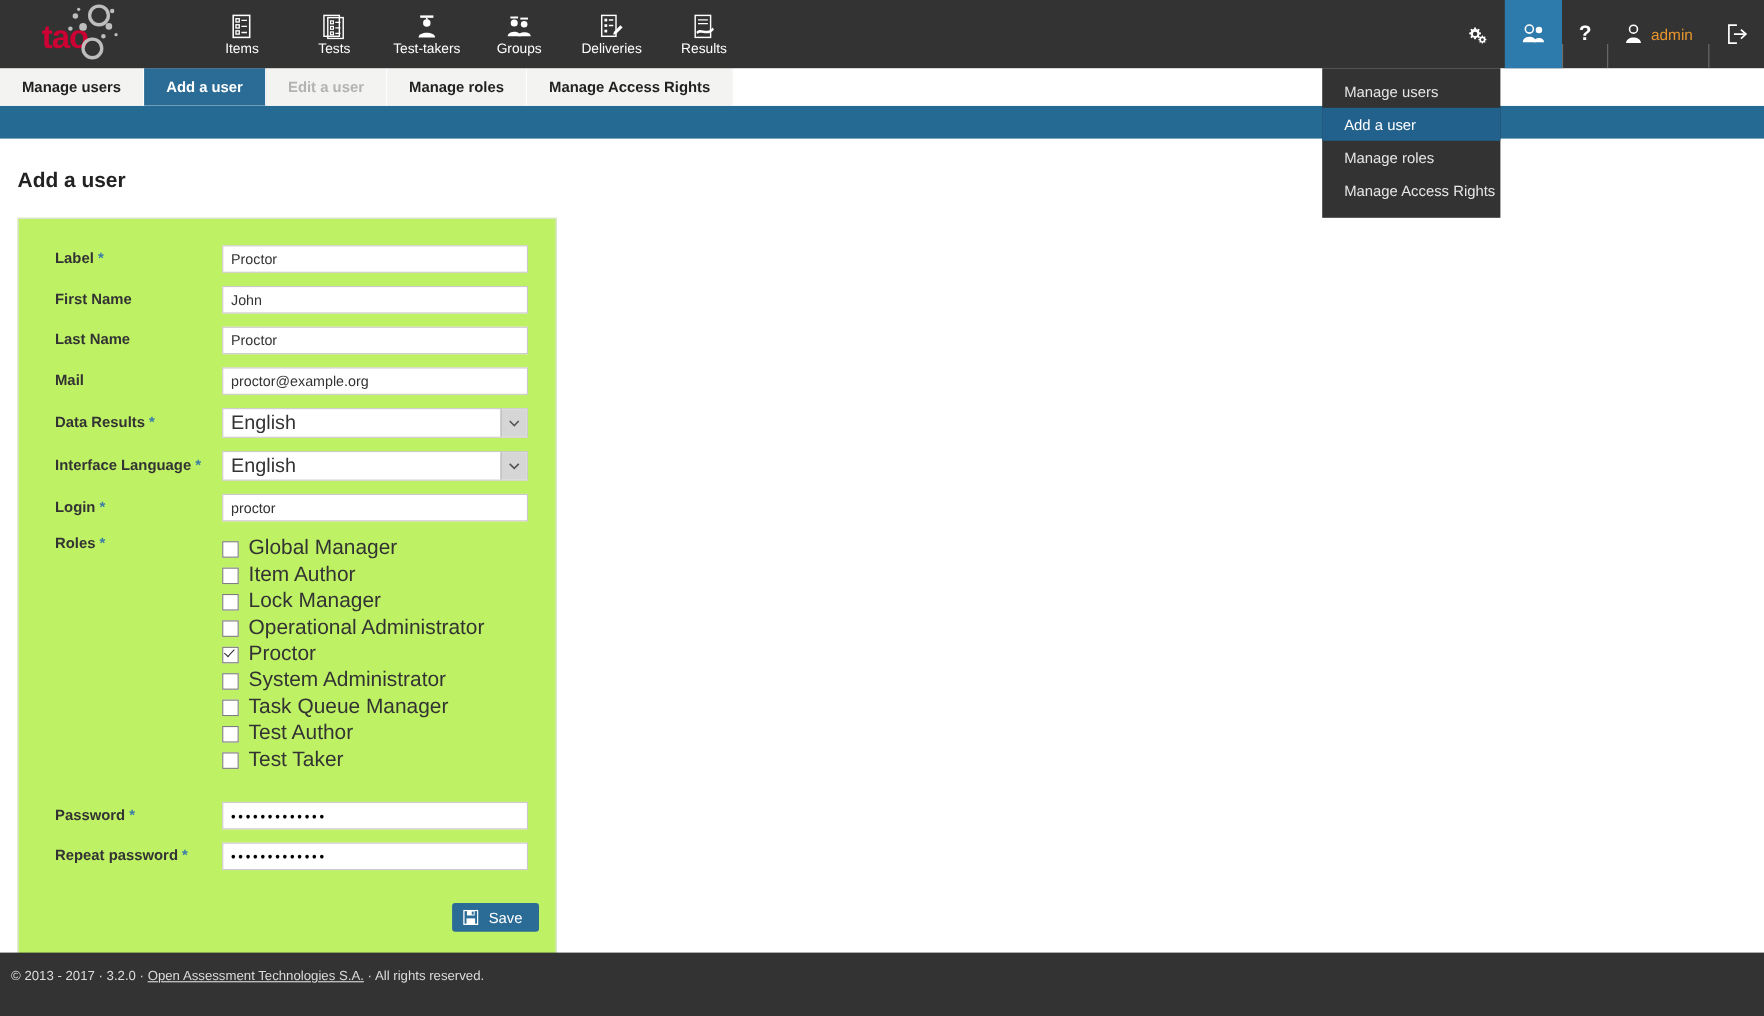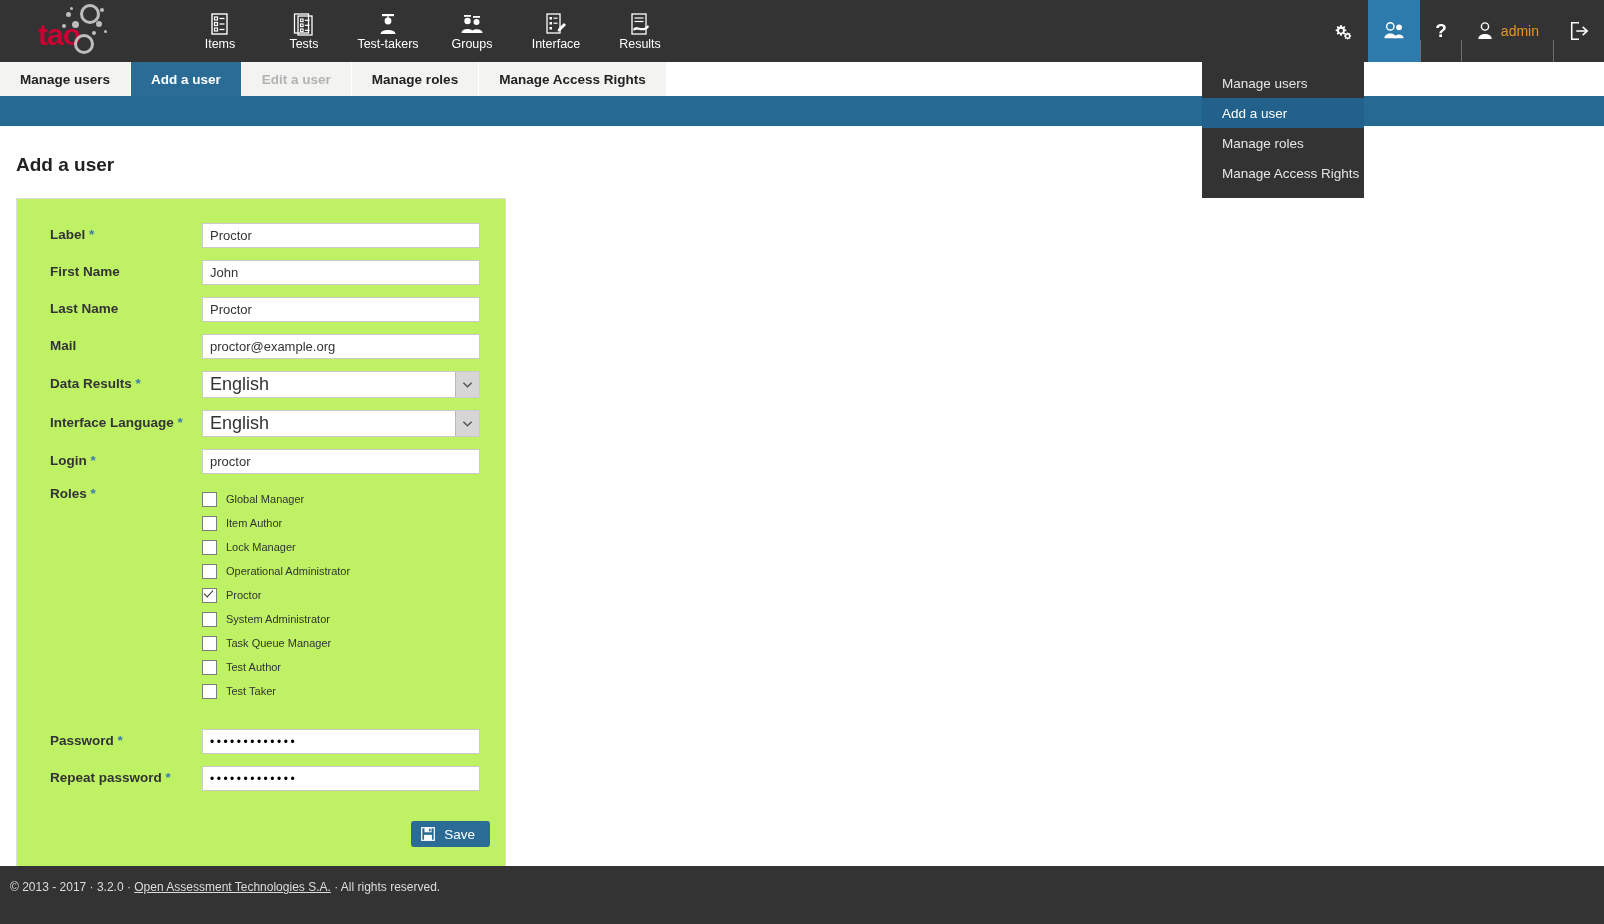--- a/index.html
+++ b/index.html
@@ -303,21 +303,21 @@
     position: absolute;
     left: 3px;
     top: -1px;
     width: 4px;
     height: 8px;
     border: solid #333333;
     border-width: 0 1.6px 1.6px 0;
     transform: rotate(43deg);
   }
   .role-label {
-    font-size: 11px;
+    font-size: 19px;
     color: #333333;
   }
 
   .pw-dots {
     font-size: 12px;
     letter-spacing: 2.5px;
     color: #000;
     line-height: 25px;
   }
 
@@ -440,21 +440,21 @@
     <div class="nav-item">
       <svg class="nav-icon" viewBox="0 0 24 24">
         <rect x="3" y="2" width="13" height="19" fill="none" stroke="#ffffff" stroke-width="1.3"></rect>
         <rect x="5.5" y="5" width="2.5" height="2.5" fill="#ffffff"></rect>
         <rect x="5.5" y="10" width="2.5" height="2.5" fill="#ffffff"></rect>
         <rect x="5.5" y="15" width="2.5" height="2.5" fill="#ffffff"></rect>
         <line x1="9.5" y1="6.2" x2="13.5" y2="6.2" stroke="#ffffff" stroke-width="1.2"></line>
         <line x1="9.5" y1="11.2" x2="13.5" y2="11.2" stroke="#ffffff" stroke-width="1.2"></line>
         <path d="M14 17 L20 11 L22 13 L16 19 L13.5 19.5 Z" fill="#ffffff"></path>
       </svg>
-      <span class="nav-label">Interface</span>
+      <span class="nav-label">Deliveries</span>
     </div>
 
     <div class="nav-item">
       <svg class="nav-icon" viewBox="0 0 24 24">
         <rect x="4" y="2" width="14" height="20" fill="none" stroke="#ffffff" stroke-width="1.3"></rect>
         <line x1="6.5" y1="6" x2="15.5" y2="6" stroke="#ffffff" stroke-width="1.2"></line>
         <line x1="6.5" y1="9.5" x2="15.5" y2="9.5" stroke="#ffffff" stroke-width="1.2"></line>
         <path d="M5 17 C9 12 14 20 20 13 L21 15 C15 22 9 15 6 19 Z" fill="#ffffff"></path>
       </svg>
       <span class="nav-label">Results</span>

